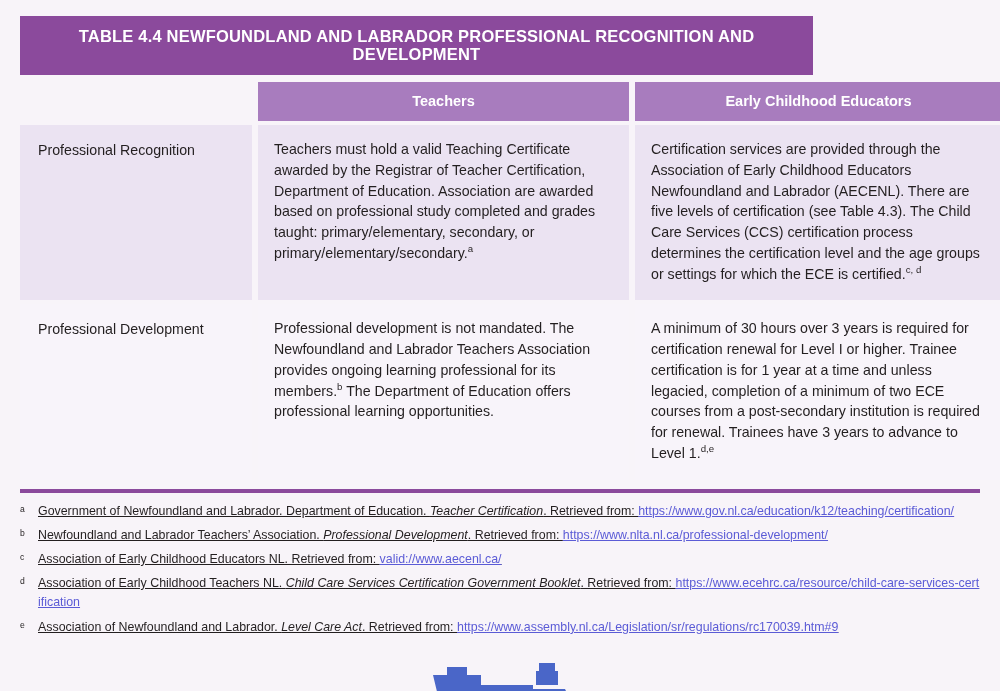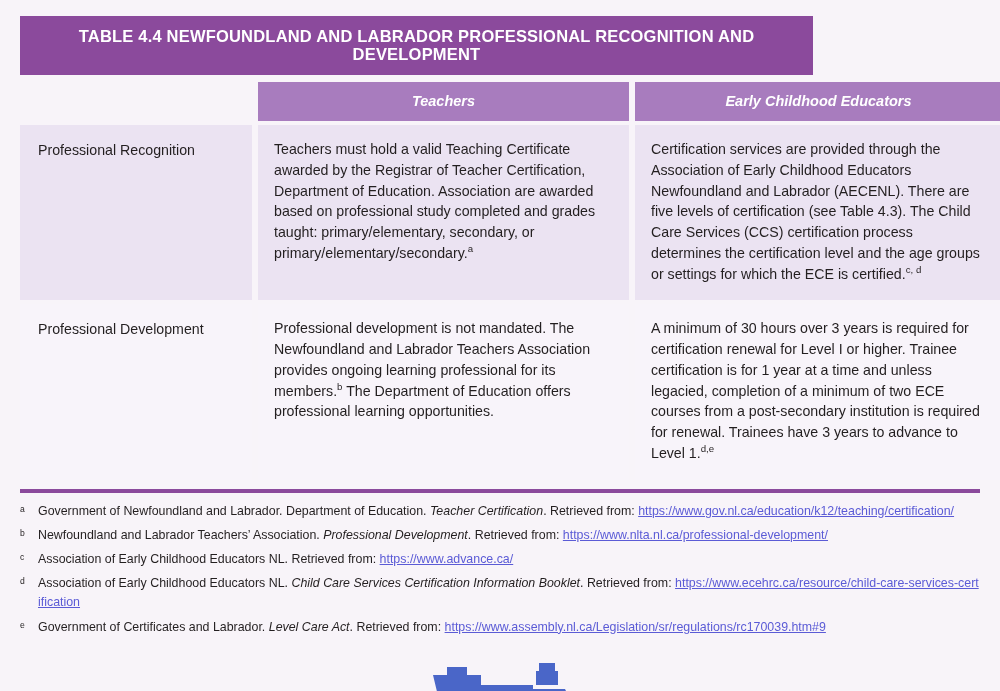--- a/index.html
+++ b/index.html
@@ -50,21 +50,20 @@
   .tbl col.c3 { width: 367px; }
 
   .tbl th {
     background: #a87cbe;
     color: #ffffff;
     font-size: 14.5px;
     font-weight: bold;
     text-align: center;
     padding: 11px 8px 12px 8px;
     vertical-align: middle;
-    font-style: italic;
   }
   .tbl th.blank {
     background: transparent;
   }
 
   .tbl td {
     vertical-align: top;
     font-size: 14.2px;
     line-height: 1.46;
     padding: 14px 16px 16px 16px;
@@ -109,21 +108,21 @@
     margin-bottom: 5px;
     color: #231f20;
   }
   .note-mark {
     width: 18px;
     flex: 0 0 18px;
     font-size: 8.6px;
     padding-top: 1px;
     line-height: 1.6;
   }
-  .note-body { flex: 1 1 auto; }
+  .note-body { flex: 1 1 auto; text-decoration: underline; }
   .note-body i { font-style: italic; }
   .note-link {
     color: #5b5bd6;
     text-decoration: underline;
     word-break: break-all;
   }
 
   
   .logo-wrap {
     width: 960px;
@@ -190,31 +189,31 @@
       <div class="note-body"><span>Government of Newfoundland and Labrador. Department of Education. </span><i>Teacher Certification</i><span>. Retrieved from: </span><a class="note-link" href="#">https://www.gov.nl.ca/education/k12/teaching/certification/</a></div>
     </div>
 
     <div class="note">
       <div class="note-mark">b</div>
       <div class="note-body"><span>Newfoundland and Labrador Teachers’ Association. </span><i>Professional Development</i><span>. Retrieved from: </span><a class="note-link" href="#">https://www.nlta.nl.ca/professional-development/</a></div>
     </div>
 
     <div class="note">
       <div class="note-mark">c</div>
-      <div class="note-body"><span>Association of Early Childhood Educators NL. Retrieved from: </span><i></i><span></span><a class="note-link" href="#">https://www.advance.ca/</a></div>
+      <div class="note-body"><span>Association of Early Childhood Educators NL. Retrieved from: </span><i></i><span></span><a class="note-link" href="#">valid://www.aecenl.ca/</a></div>
     </div>
 
     <div class="note">
       <div class="note-mark">d</div>
-      <div class="note-body"><span>Association of Early Childhood Educators NL. </span><i>Child Care Services Certification Information Booklet</i><span>. Retrieved from: </span><a class="note-link" href="#">https://www.ecehrc.ca/resource/child-care-services-certification</a></div>
+      <div class="note-body"><span>Association of Early Childhood Teachers NL. </span><i>Child Care Services Certification Government Booklet</i><span>. Retrieved from: </span><a class="note-link" href="#">https://www.ecehrc.ca/resource/child-care-services-certification</a></div>
     </div>
 
     <div class="note">
       <div class="note-mark">e</div>
-      <div class="note-body"><span>Government of Certificates and Labrador. </span><i>Level Care Act</i><span>. Retrieved from: </span><a class="note-link" href="#">https://www.assembly.nl.ca/Legislation/sr/regulations/rc170039.htm#9</a></div>
+      <div class="note-body"><span>Association of Newfoundland and Labrador. </span><i>Level Care Act</i><span>. Retrieved from: </span><a class="note-link" href="#">https://www.assembly.nl.ca/Legislation/sr/regulations/rc170039.htm#9</a></div>
     </div>
 
   </div>
 
   <div class="logo-wrap">
     <svg class="logo-svg" width="158" height="86" viewBox="0 0 158 86">
       <g fill="#4a66c8">
 
         <path d="M118 8 h16 v8 h3 v14 h-22 v-14 h3 z"></path>
 

